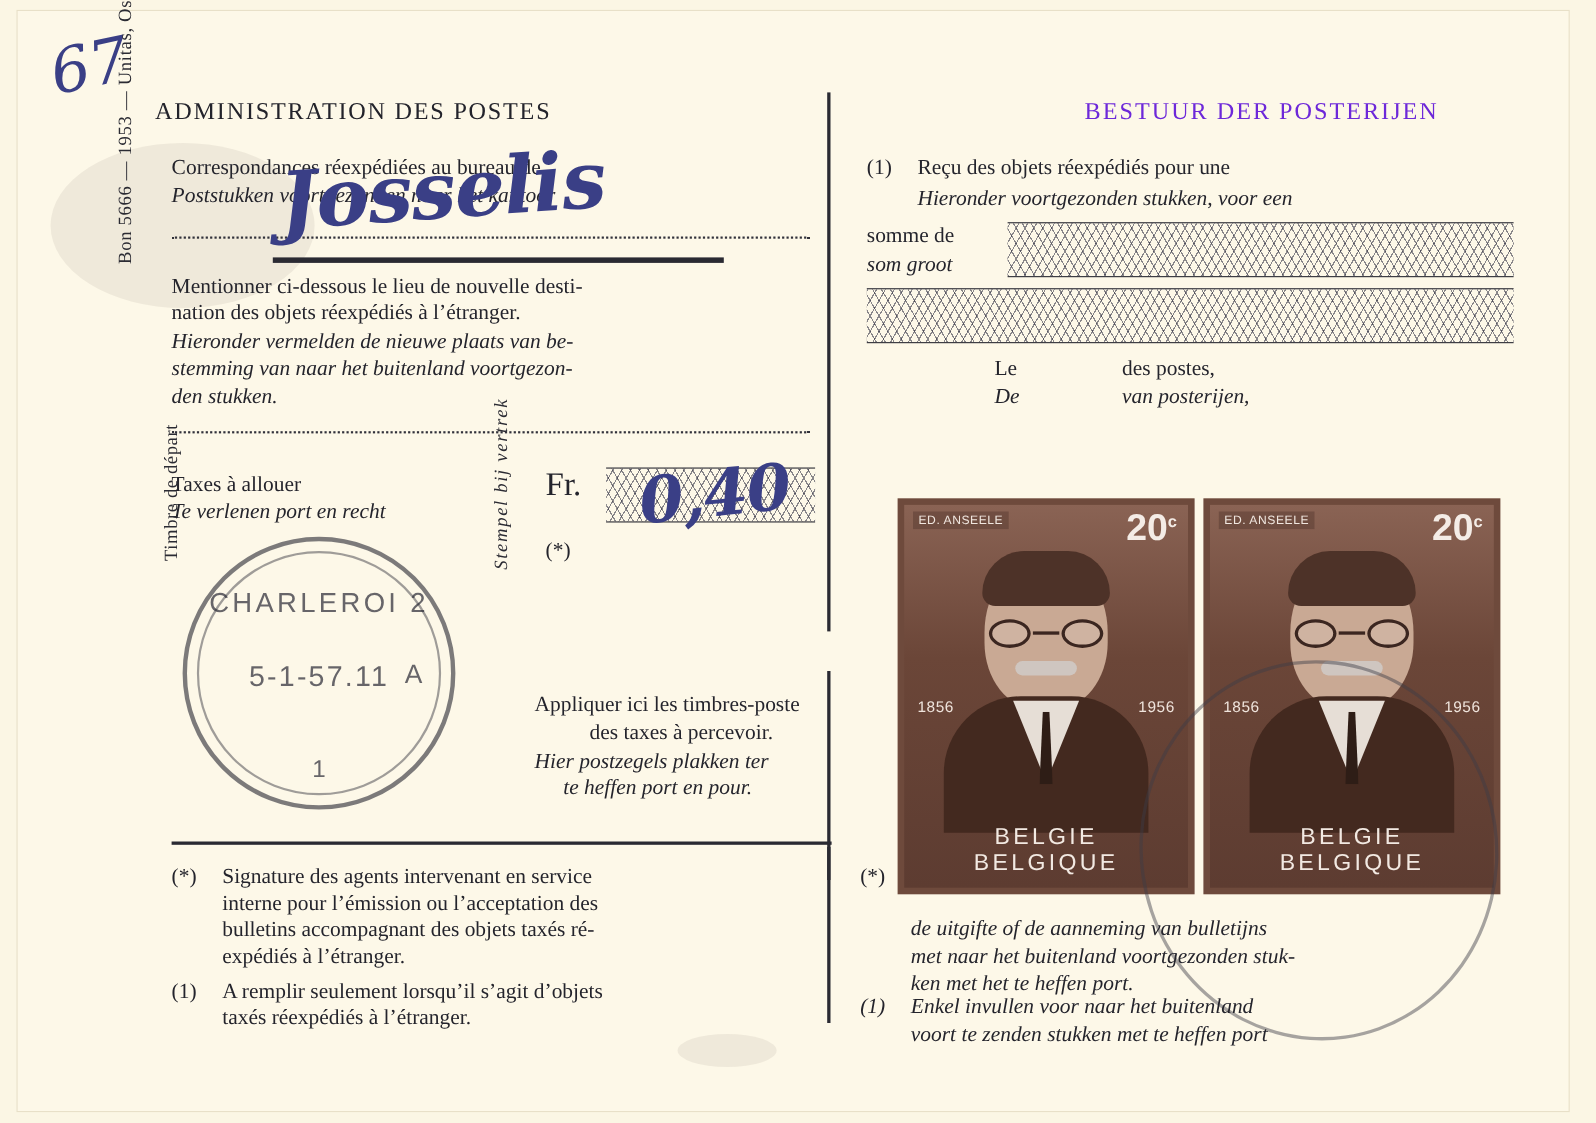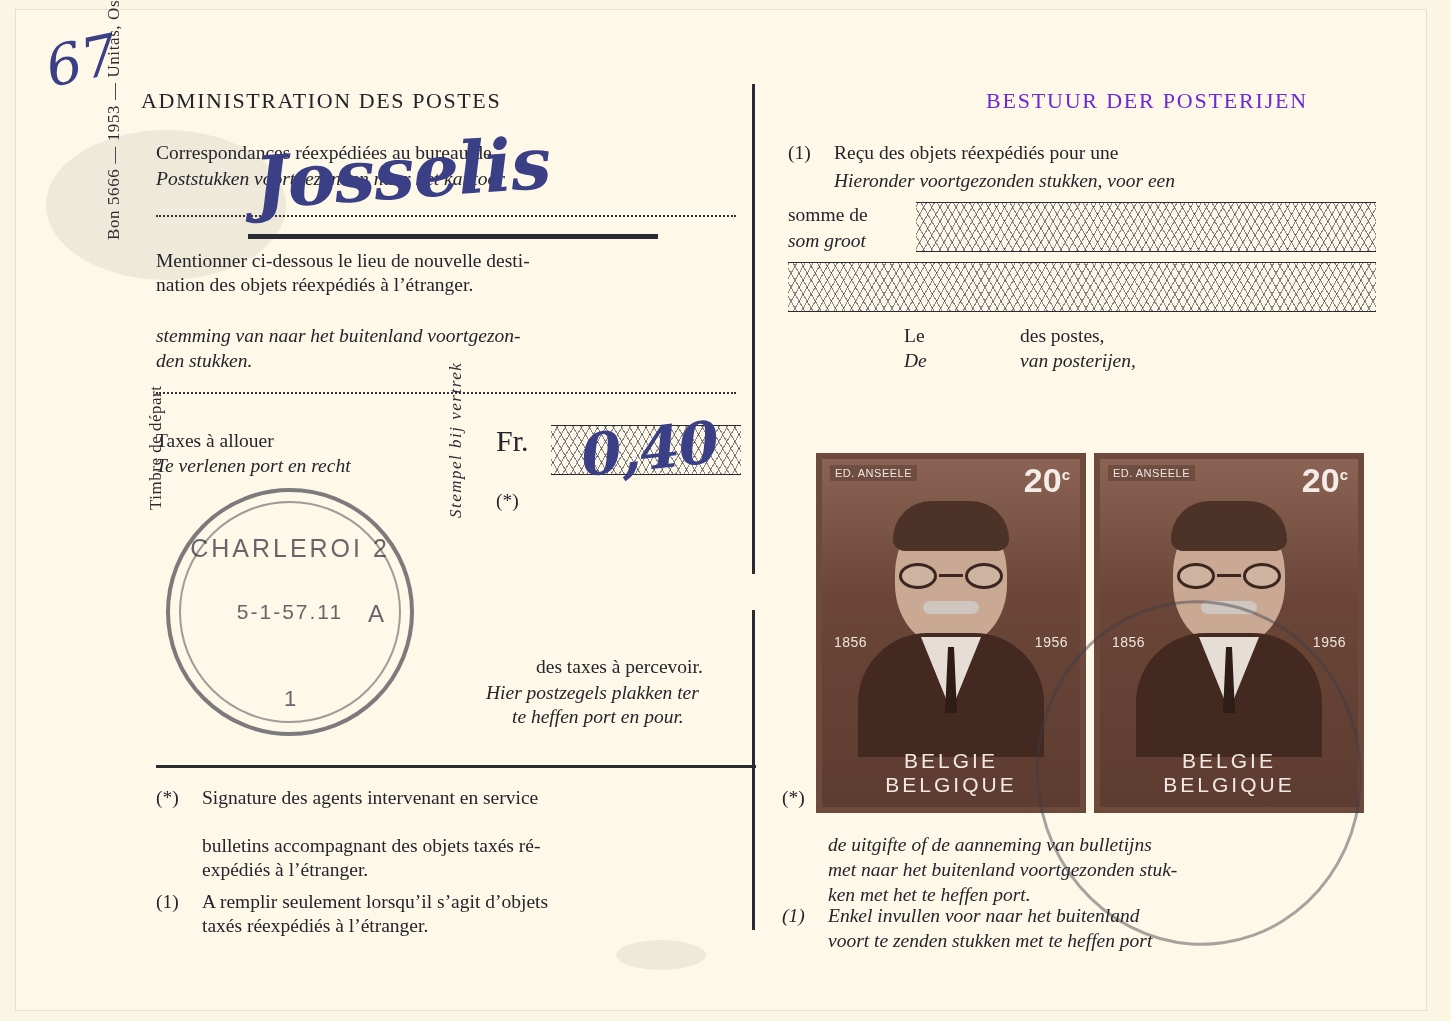--- a/index.html
+++ b/index.html
@@ -191,21 +191,21 @@
     border-radius:50%;
     border:4px solid rgba(45,45,55,.62);
     color:rgba(45,45,55,.72);
     font-family:"Liberation Sans", sans-serif;
   }
   .postmark .ring2 {
     position:absolute; inset:9px; border-radius:50%;
     border:2px solid rgba(45,45,55,.45);
   }
   .pm-top { position:absolute; top:42px; left:0; right:0; text-align:center; font-size:25px; letter-spacing:3px; }
-  .pm-mid { position:absolute; top:108px; left:0; right:0; text-align:center; font-size:21px; letter-spacing:2px; }
+  .pm-mid { position:absolute; top:108px; left:0; right:0; text-align:center; font-size:26px; letter-spacing:2px; }
   .pm-a   { position:absolute; top:108px; right:26px; font-size:24px; }
   .pm-num { position:absolute; bottom:20px; left:0; right:0; text-align:center; font-size:22px; }
   
   .oval-cancel {
     position:absolute;
     border:3px solid rgba(60,60,70,.45);
     border-radius:50%;
     transform:rotate(-8deg);
   }
   
@@ -254,48 +254,51 @@
 
   <div class="t" style="left:140px;top:130px;">Correspondances réexpédiées au bureau de</div>
   <div class="t it" style="left:140px;top:156px;">Poststukken voortgezonden naar het kantoor</div>
   <div class="dotted" style="left:140px;top:205px;width:580px;"></div>
   <div class="hand" style="left:238px;top:120px;font-size:72px;transform:rotate(-4deg);">Josselis</div>
 
   <div class="hr" style="left:232px;top:224px;width:410px;height:5px;"></div>
 
   <div class="t" style="left:140px;top:238px;">Mentionner ci-dessous le lieu de nouvelle desti-</div>
   <div class="t" style="left:140px;top:262px;">nation des objets réexpédiés à l’étranger.</div>
+  <div class="t it" style="left:140px;top:288px;">Hieronder vermelden de nieuwe plaats van be-</div>
   <div class="t it" style="left:140px;top:313px;">stemming van naar het buitenland voortgezon-</div>
   <div class="t it" style="left:140px;top:338px;">den stukken.</div>
 
   <div class="dotted" style="left:140px;top:382px;width:580px;"></div>
 
   <div class="t" style="left:140px;top:418px;">Taxes à allouer</div>
   <div class="t it" style="left:140px;top:443px;">Te verlenen port en recht</div>
   <div class="t" style="left:480px;top:418px;font-size:30px;">Fr.</div>
   <div class="hatch" style="left:535px;top:415px;width:190px;height:48px;"></div>
   <div class="hand" style="left:565px;top:405px;font-size:58px;transform:rotate(-6deg);">0,40</div>
   <div class="t" style="left:480px;top:478px;">(*)</div>
 
   <div class="postmark" style="left:150px;top:478px;">
     <div class="ring2"></div>
     <div class="pm-top">CHARLEROI 2</div>
     <div class="pm-mid">5-1-57.11</div>
     <div class="pm-a">A</div>
     <div class="pm-num">1</div>
   </div>
 
+  <div class="t" style="left:470px;top:618px;">Appliquer ici les timbres-poste</div>
   <div class="t" style="left:520px;top:644px;">des taxes à percevoir.</div>
   <div class="t it" style="left:470px;top:670px;">Hier postzegels plakken ter</div>
   <div class="t it" style="left:496px;top:694px;">te heffen port en pour.</div>
 
   <div class="hr" style="left:140px;top:755px;width:600px;height:3px;"></div>
 
   <div class="t" style="left:140px;top:775px;">(*)</div>
   <div class="t" style="left:186px;top:775px;text-align:center;">Signature des agents intervenant en service</div>
+  <div class="t" style="left:186px;top:799px;">interne pour l’émission ou l’acceptation des</div>
   <div class="t" style="left:186px;top:823px;">bulletins accompagnant des objets taxés ré-</div>
   <div class="t" style="left:186px;top:847px;">expédiés à l’étranger.</div>
 
   <div class="t" style="left:140px;top:879px;">(1)</div>
   <div class="t" style="left:186px;top:879px;">A remplir seulement lorsqu’il s’agit d’objets</div>
   <div class="t" style="left:186px;top:903px;">taxés réexpédiés à l’étranger.</div>
 
   <div class="head-right">BESTUUR DER POSTERIJEN</div>
 
   <div class="t" style="left:772px;top:130px;">(1)</div>

